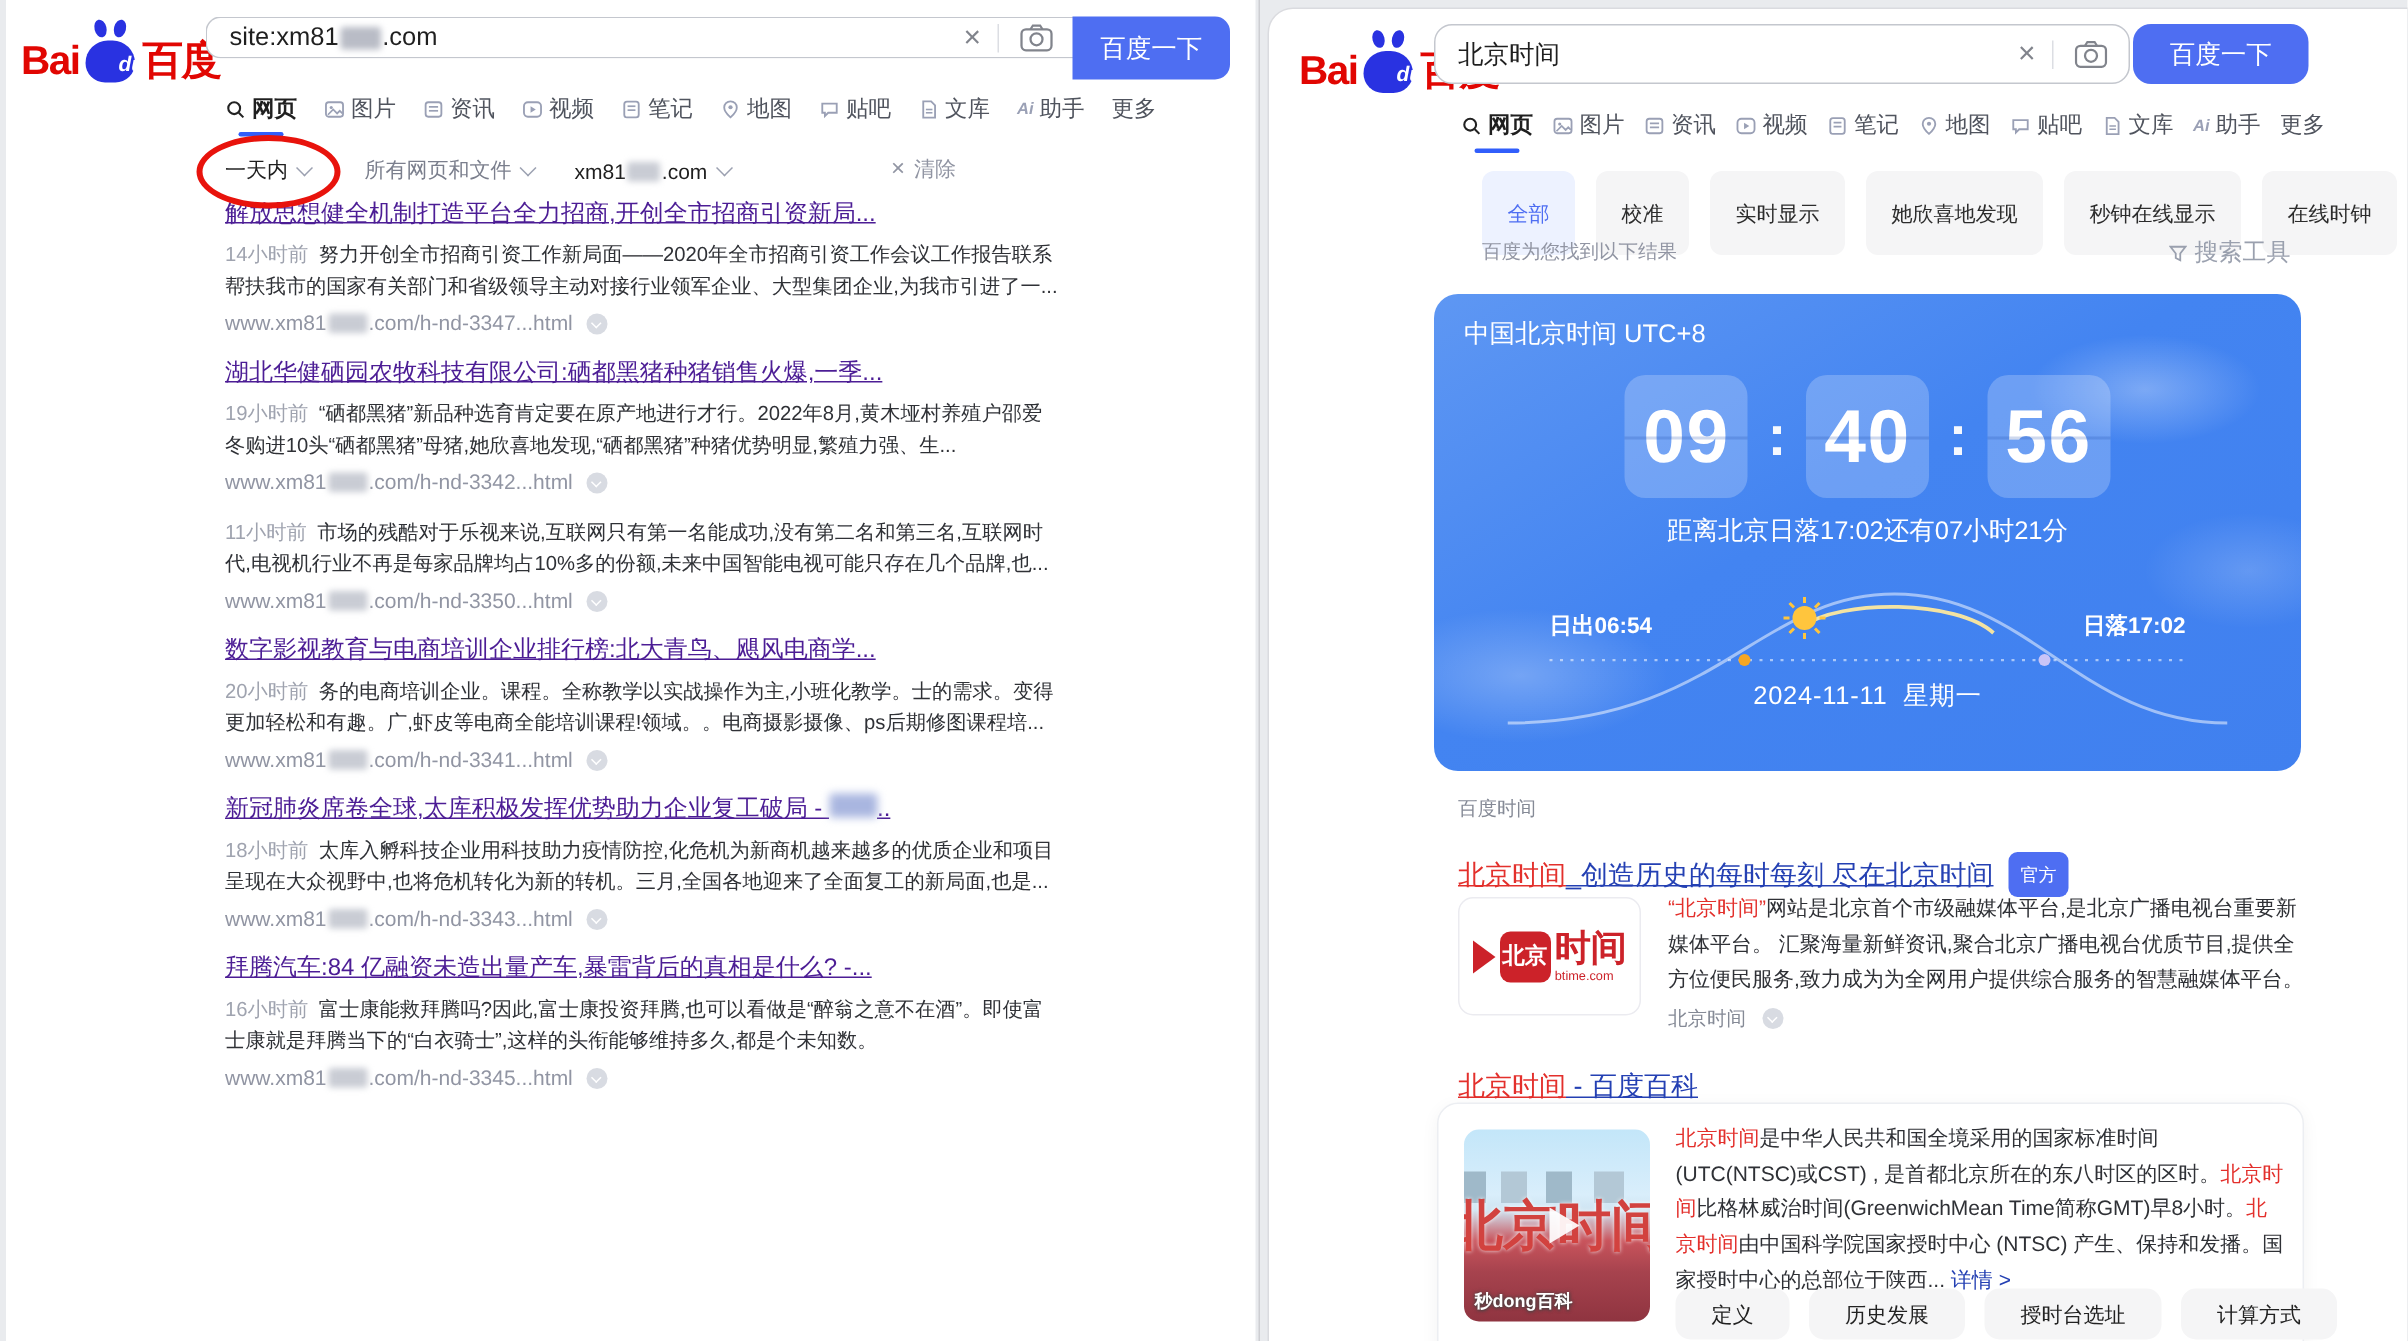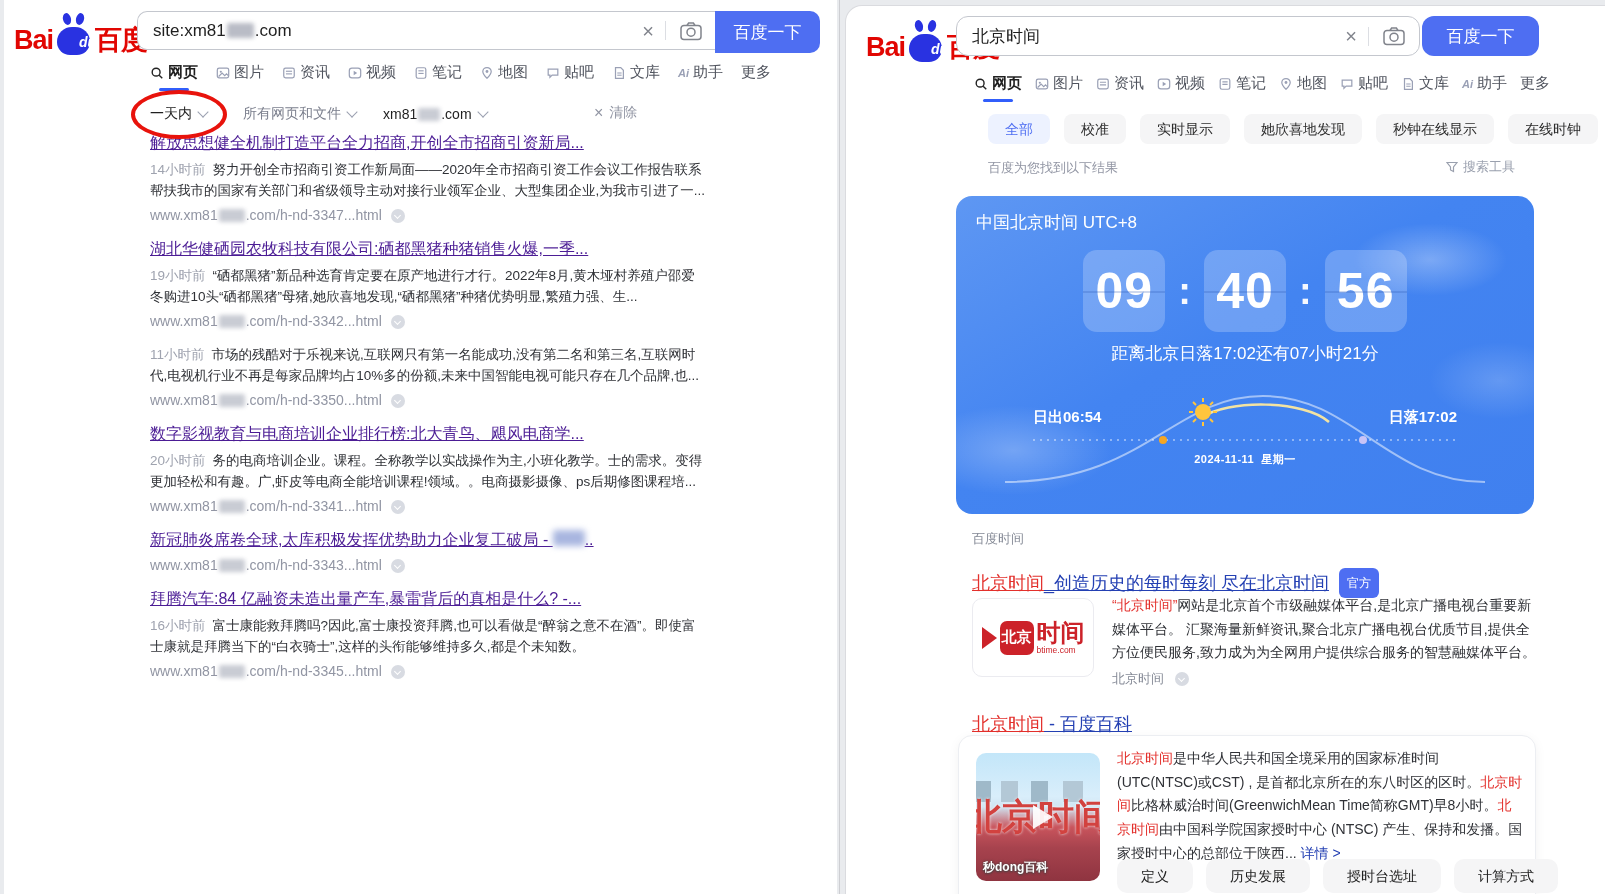--- a/index.html
+++ b/index.html
@@ -19,21 +19,21 @@
   .logo .bai,.logo .cn{color:#e10602;font-weight:800;font-size:27px;letter-spacing:-1px;line-height:1.2}
   .paw{position:relative;width:38px;height:44px;margin:0 1px}
   .paw .toe{position:absolute;background:#2932e1;border-radius:50%;width:8px;height:12px}
   .paw .t1{left:8px;top:1px;transform:rotate(-14deg)}
   .paw .t2{left:21px;top:1px;transform:rotate(14deg)}
   .paw .pad{position:absolute;left:2px;bottom:1px;width:33px;height:28px;background:#2932e1;border-radius:16px 16px 14px 14px}
   .paw .du{position:absolute;left:16px;bottom:6px;width:33px;text-align:center;color:#fff;font-size:14px;font-weight:700;font-style:italic}
 
   
   .sbox{position:absolute;display:flex;align-items:center;background:#fff;border:1px solid #c4c7ce;box-sizing:border-box}
-  #left-window .sbox{left:133px;top:11px;width:579px;height:39px;border-radius:10px 0 0 10px;border-right:none}
+  #left-window .sbox{left:133px;top:11px;width:579px;height:28px;border-radius:10px 0 0 10px;border-right:none}
   #right-window .sbox{left:110px;top:10px;width:464px;height:40px;border-radius:12px}
   .sbox .q{padding-left:15px;font-size:17px;color:#1f1f1f;display:flex;align-items:center}
   .sbox .sp{flex:1}
   .clear-x{font-size:20px;color:#81848c;padding:0 11px;cursor:pointer;line-height:1}
   .vdiv{width:1px;height:19px;background:#dcdee3}
   .cam{padding:0 14px;display:flex;cursor:pointer}
   .sbtn{position:absolute;border:none;background:#4e6ef2;color:#fff;font-size:17px;cursor:pointer;font-family:inherit}
   #left-window .sbtn{left:711px;top:11px;width:105px;height:42px;border-radius:0 10px 10px 0}
   #right-window .sbtn{left:576px;top:10px;width:117px;height:40px;border-radius:12px}
 
@@ -66,43 +66,43 @@
   .blur{display:inline-block;background:#c9ccd4;border-radius:2px;filter:blur(2px);vertical-align:-2px}
   .qblur{width:27px;height:15px;background:#b9bcc6;margin:0 1px}
   .sblur{width:22px;height:13px;margin:0 1px}
   .ublur{width:26px;height:13px;margin:0 1px}
   .tblur{width:32px;height:16px;background:#a9b6e0;filter:blur(3px);vertical-align:-1px}
   .caret{width:14px;height:14px;border-radius:50%;background:#d8dbe2;position:relative;display:inline-block;margin-left:9px;vertical-align:-3px;cursor:pointer}
   .caret::after{content:"";position:absolute;left:4px;top:3.5px;width:4px;height:4px;border-right:1.6px solid #fff;border-bottom:1.6px solid #fff;transform:rotate(45deg)}
 
   
   .chipsrow{position:absolute;left:142px;top:108px;display:flex;gap:14px;white-space:nowrap}
-  .chip{height:30px;line-height:30px;padding:0 17px;border-radius:8px;background:#f5f5f6;color:#2c2c2c;font-size:14px;cursor:pointer}
+  .chip{height:30px;line-height:30px;padding:13px 17px;border-radius:8px;background:#f5f5f6;color:#2c2c2c;font-size:14px;cursor:pointer}
   .chip.active{background:#edf2ff;color:#4e6ef2}
   .note{position:absolute;left:142px;top:153px;font-size:13px;color:#9195a3}
-  .tools{position:absolute;left:600px;top:152px;font-size:13px;color:#9aa0ae;display:flex;align-items:center;gap:5px;cursor:pointer}
+  .tools{position:absolute;left:600px;top:152px;font-size:16px;color:#9aa0ae;display:flex;align-items:center;gap:5px;cursor:pointer}
 
   
   .tcard{position:absolute;left:110px;top:190px;width:578px;height:318px;border-radius:16px;overflow:hidden;color:#fff;background:
      radial-gradient(110px 52px at 82% 20%, rgba(255,255,255,.30), rgba(255,255,255,0) 70%),
      radial-gradient(140px 64px at 10% 80%, rgba(255,255,255,.26), rgba(255,255,255,0) 70%),
      radial-gradient(100px 55px at 94% 58%, rgba(255,255,255,.18), rgba(255,255,255,0) 70%),
      linear-gradient(150deg,#5e97f3 0%,#4384f1 45%,#4080ef 100%)}
   .tz{position:absolute;left:20px;top:15px;font-size:17px}
   .clockrow{position:absolute;left:0;right:0;top:54px;display:flex;justify-content:center;align-items:center;gap:13px}
   .digit{width:82px;height:82px;border-radius:14px;background:rgba(255,255,255,.22);display:flex;align-items:center;justify-content:center;
          font-size:50px;font-weight:700;position:relative;letter-spacing:1px}
   .digit::after{content:"";position:absolute;left:0;right:0;top:50%;height:1.5px;background:rgba(31,78,172,.22)}
   .colon{font-size:38px;font-weight:700;opacity:.95}
   .countdown{position:absolute;left:0;right:0;top:146px;text-align:center;font-size:17px}
   .sunwrap{position:absolute;left:49px;top:194px;width:480px;height:100px}
   .sunwrap svg{position:absolute;left:0;top:0}
   .srise{position:absolute;left:28px;top:18px;font-size:15px;font-weight:600}
   .sset{position:absolute;right:28px;top:18px;font-size:15px;font-weight:600}
-  .tdate{position:absolute;left:0;right:0;top:62px;text-align:center;font-size:11px;font-weight:700;letter-spacing:.5px}
+  .tdate{position:absolute;left:0;right:0;top:62px;text-align:center;font-size:17px;font-weight:400;letter-spacing:.5px}
   .gray-src{font-size:13px;color:#858a96}
   #bd-time-src{position:absolute;left:126px;top:524px}
 
   
   .r1title{position:absolute;left:126px;top:562px;font-size:18px;white-space:nowrap;line-height:24px}
   .tred{color:#e3302c;text-decoration:underline;cursor:pointer}
   .tblue{color:#2440b3;text-decoration:underline;cursor:pointer}
   .badge{display:inline-block;background:#4e6ef2;color:#fff;font-size:12px;border-radius:6px;padding:3px 8px;margin-left:10px;vertical-align:2px}
   .bthumb{position:absolute;left:126px;top:592px;width:120px;height:77px;background:#fff;border:1px solid #ebebf0;border-radius:10px;
           display:flex;align-items:center;justify-content:center;gap:3px;cursor:pointer}
@@ -276,20 +276,21 @@
         <div class="rsnip"><span class="rtime">11小时前</span>市场的残酷对于乐视来说,互联网只有第一名能成功,没有第二名和第三名,互联网时代,电视机行业不再是每家品牌均占10%多的份额,未来中国智能电视可能只存在几个品牌,也...</div>
         <div class="rurl">www.xm81<span class="blur ublur"></span>.com/h-nd-3350...html<span class="caret"></span></div>
       </div>
       <div class="result">
         <a class="rtitle">数字影视教育与电商培训企业排行榜:北大青鸟、飓风电商学...</a>
         <div class="rsnip"><span class="rtime">20小时前</span>务的电商培训企业。课程。全称教学以实战操作为主,小班化教学。士的需求。变得更加轻松和有趣。广,虾皮等电商全能培训课程!领域。。电商摄影摄像、ps后期修图课程培...</div>
         <div class="rurl">www.xm81<span class="blur ublur"></span>.com/h-nd-3341...html<span class="caret"></span></div>
       </div>
       <div class="result">
         <a class="rtitle">新冠肺炎席卷全球,太库积极发挥优势助力企业复工破局 - <span class="blur tblur"></span>..</a>
+        <div class="rsnip"><span class="rtime">18小时前</span>太库入孵科技企业用科技助力疫情防控,化危机为新商机越来越多的优质企业和项目呈现在大众视野中,也将危机转化为新的转机。三月,全国各地迎来了全面复工的新局面,也是...</div>
         <div class="rurl">www.xm81<span class="blur ublur"></span>.com/h-nd-3343...html<span class="caret"></span></div>
       </div>
       <div class="result">
         <a class="rtitle">拜腾汽车:84 亿融资未造出量产车,暴雷背后的真相是什么? -...</a>
         <div class="rsnip"><span class="rtime">16小时前</span>富士康能救拜腾吗?因此,富士康投资拜腾,也可以看做是“醉翁之意不在酒”。即使富士康就是拜腾当下的“白衣骑士”,这样的头衔能够维持多久,都是个未知数。</div>
         <div class="rurl">www.xm81<span class="blur ublur"></span>.com/h-nd-3345...html<span class="caret"></span></div>
       </div>
     </div>
 </div>
 

